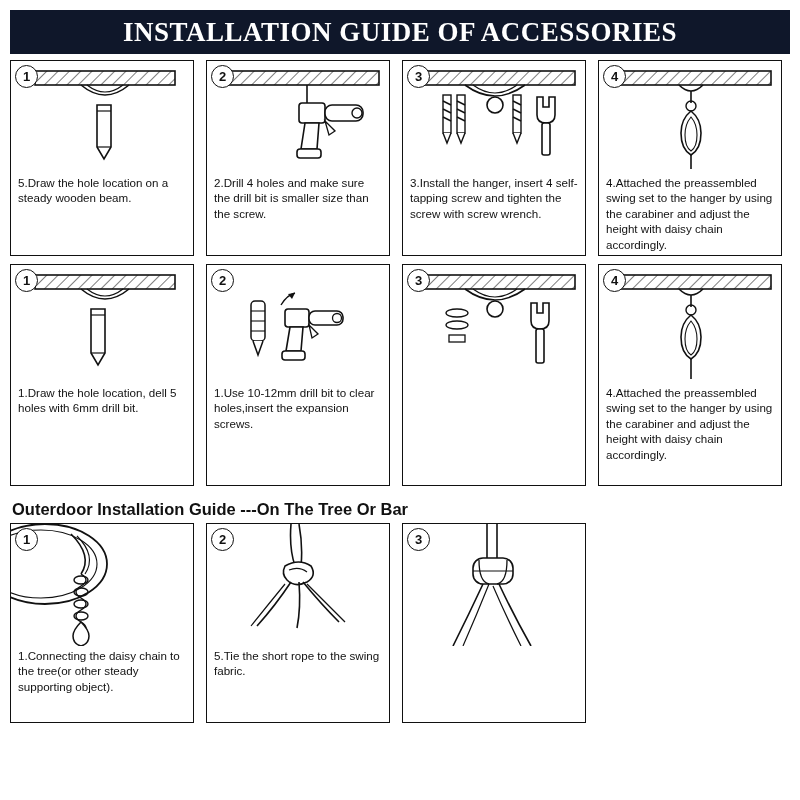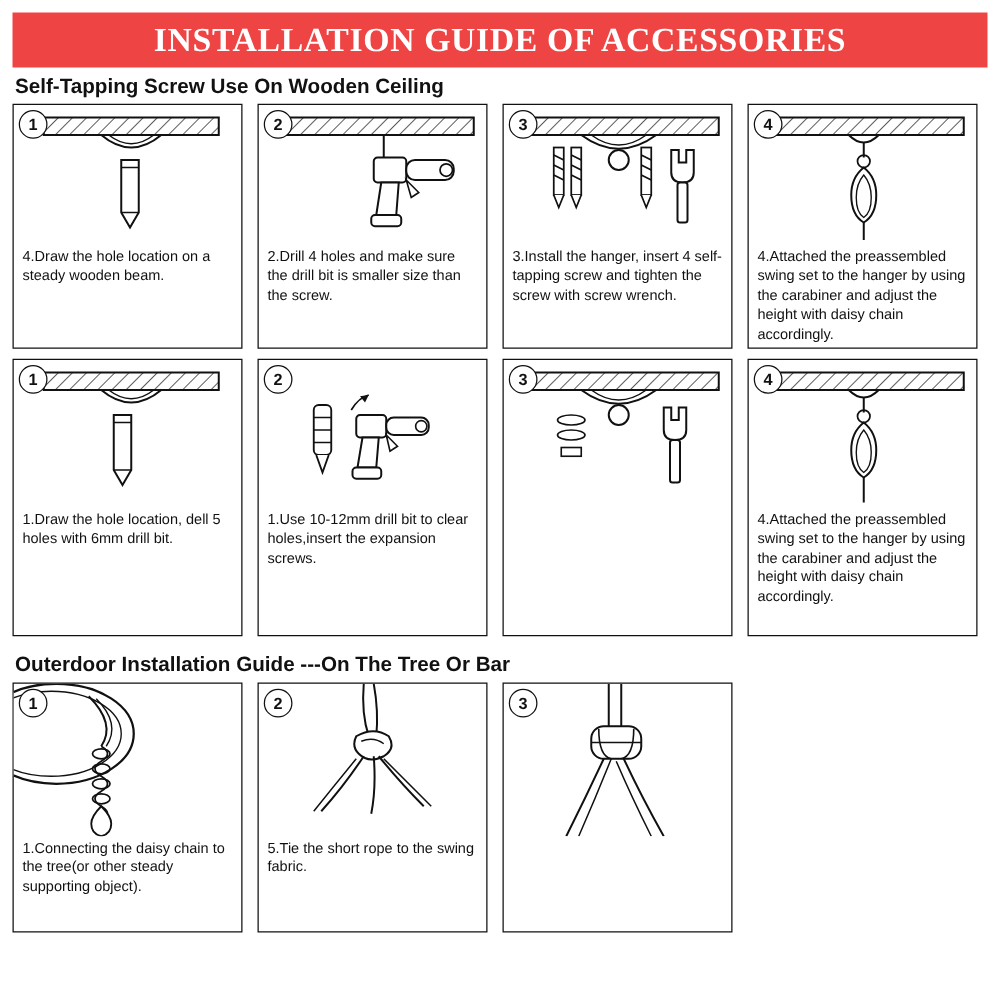--- a/index.html
+++ b/index.html
@@ -17,21 +17,21 @@
   .page {
     width: 800px;
     height: 800px;
     position: relative;
     box-sizing: border-box;
     padding: 8px 10px 0 10px;
   }
 
   
   .banner {
-    background: #ef4444;
+    background: #0f172a;
     color: #ffffff;
     height: 44px;
     display: flex;
     align-items: center;
     justify-content: center;
     margin: 2px 0 6px 0;
   }
   .banner-title {
     font-size: 27px;
     font-weight: bold;
@@ -109,42 +109,41 @@
 </head>
 <body>
 
 <div class="page">
 
   <div class="banner">
     <div class="banner-title">INSTALLATION GUIDE OF ACCESSORIES</div>
   </div>
 
   <div class="section sec1">
-    <div class="section-title">Self-Tapping Screw Use On Wooden Ceiling</div>
     <div class="row row-4">
 
       <div class="panel">
         <div class="badge">1</div>
         <div class="art">
           <svg width="184" height="112" viewBox="0 0 184 112">
             <defs>
               <pattern id="hatchA" width="8" height="8" patternTransform="rotate(45)" patternUnits="userSpaceOnUse">
                 <line x1="0" y1="0" x2="0" y2="8" stroke="#111" stroke-width="1.1"></line>
               </pattern>
             </defs>
             <rect x="24" y="10" width="140" height="14" fill="url(#hatchA)" stroke="#111" stroke-width="1.6"></rect>
             <path d="M70 24 q24 20 48 0" fill="none" stroke="#111" stroke-width="1.6"></path>
             <path d="M76 24 q18 14 36 0" fill="none" stroke="#111" stroke-width="1.2"></path>
 
             <path d="M86 44 l14 0 l0 42 l-7 12 l-7 -12 z" fill="#fff" stroke="#111" stroke-width="1.6"></path>
             <line x1="86" y1="86" x2="100" y2="86" stroke="#111" stroke-width="1.2"></line>
             <line x1="86" y1="50" x2="100" y2="50" stroke="#111" stroke-width="1.2"></line>
           </svg>
         </div>
-        <div class="caption">4.Draw the hole location on a steady wooden beam.</div>
+        <div class="caption">5.Draw the hole location on a steady wooden beam.</div>
       </div>
 
       <div class="panel">
         <div class="badge">2</div>
         <div class="art">
           <svg width="184" height="112" viewBox="0 0 184 112">
             <rect x="12" y="10" width="160" height="14" fill="url(#hatchA)" stroke="#111" stroke-width="1.6"></rect>
 
             <line x1="100" y1="24" x2="100" y2="42" stroke="#111" stroke-width="1.6"></line>
 

